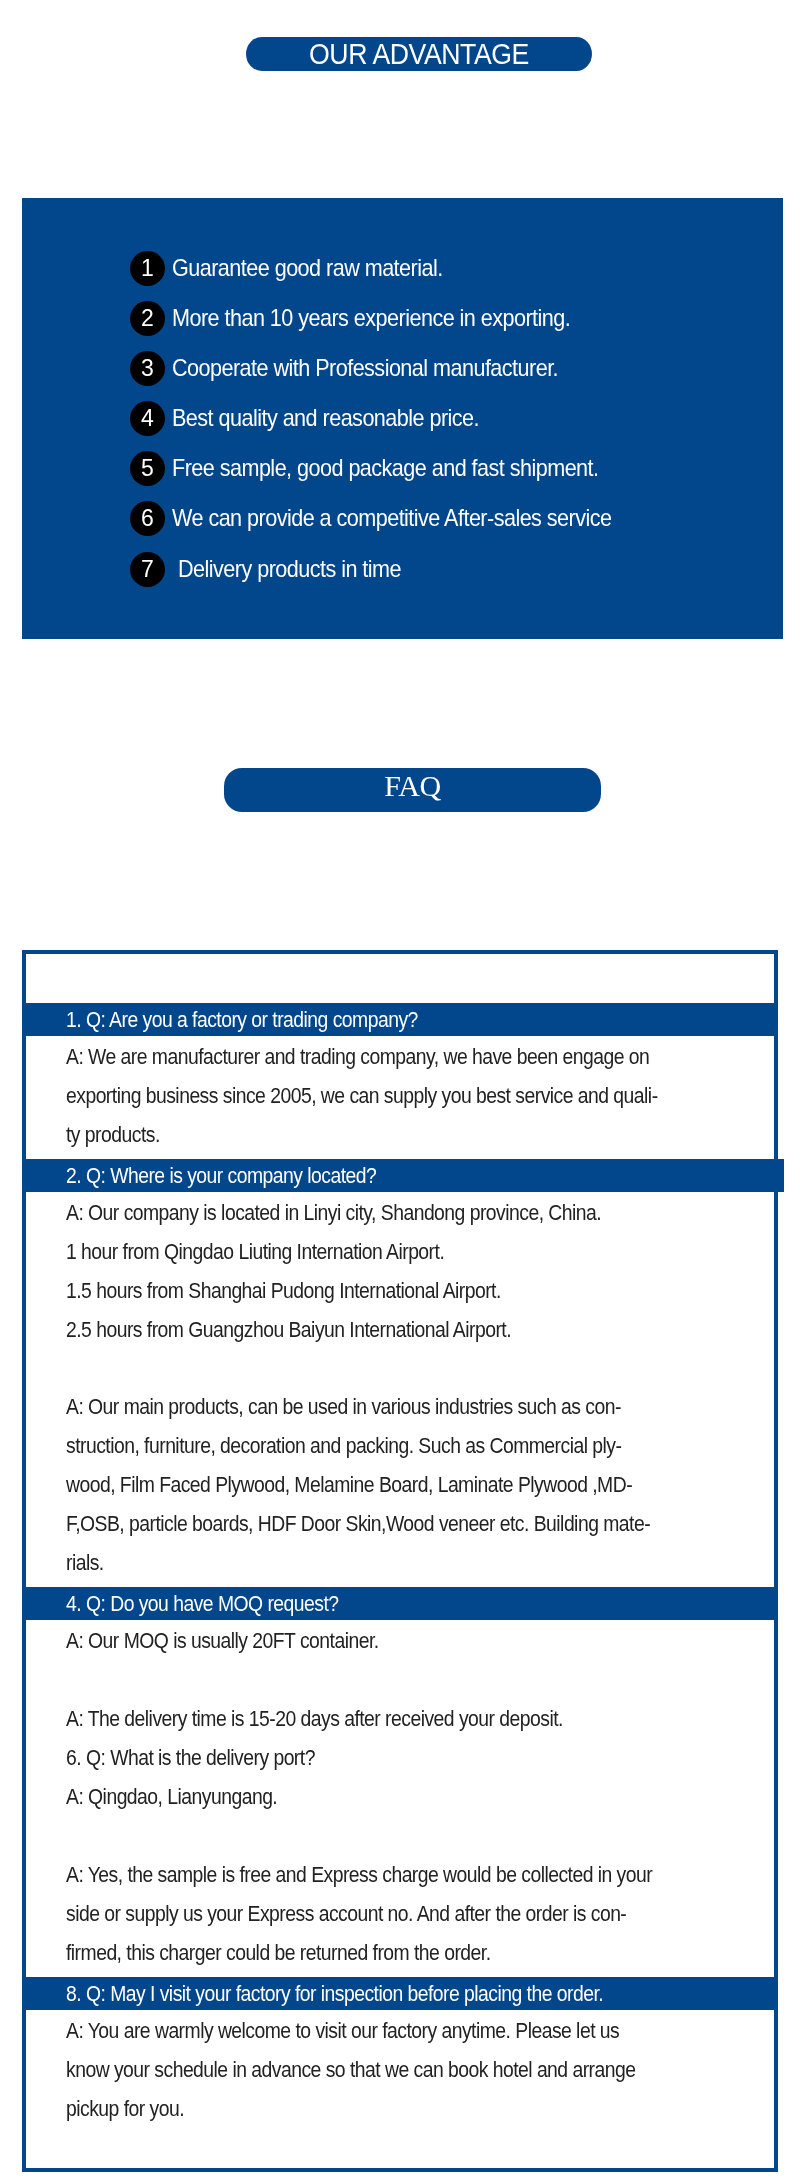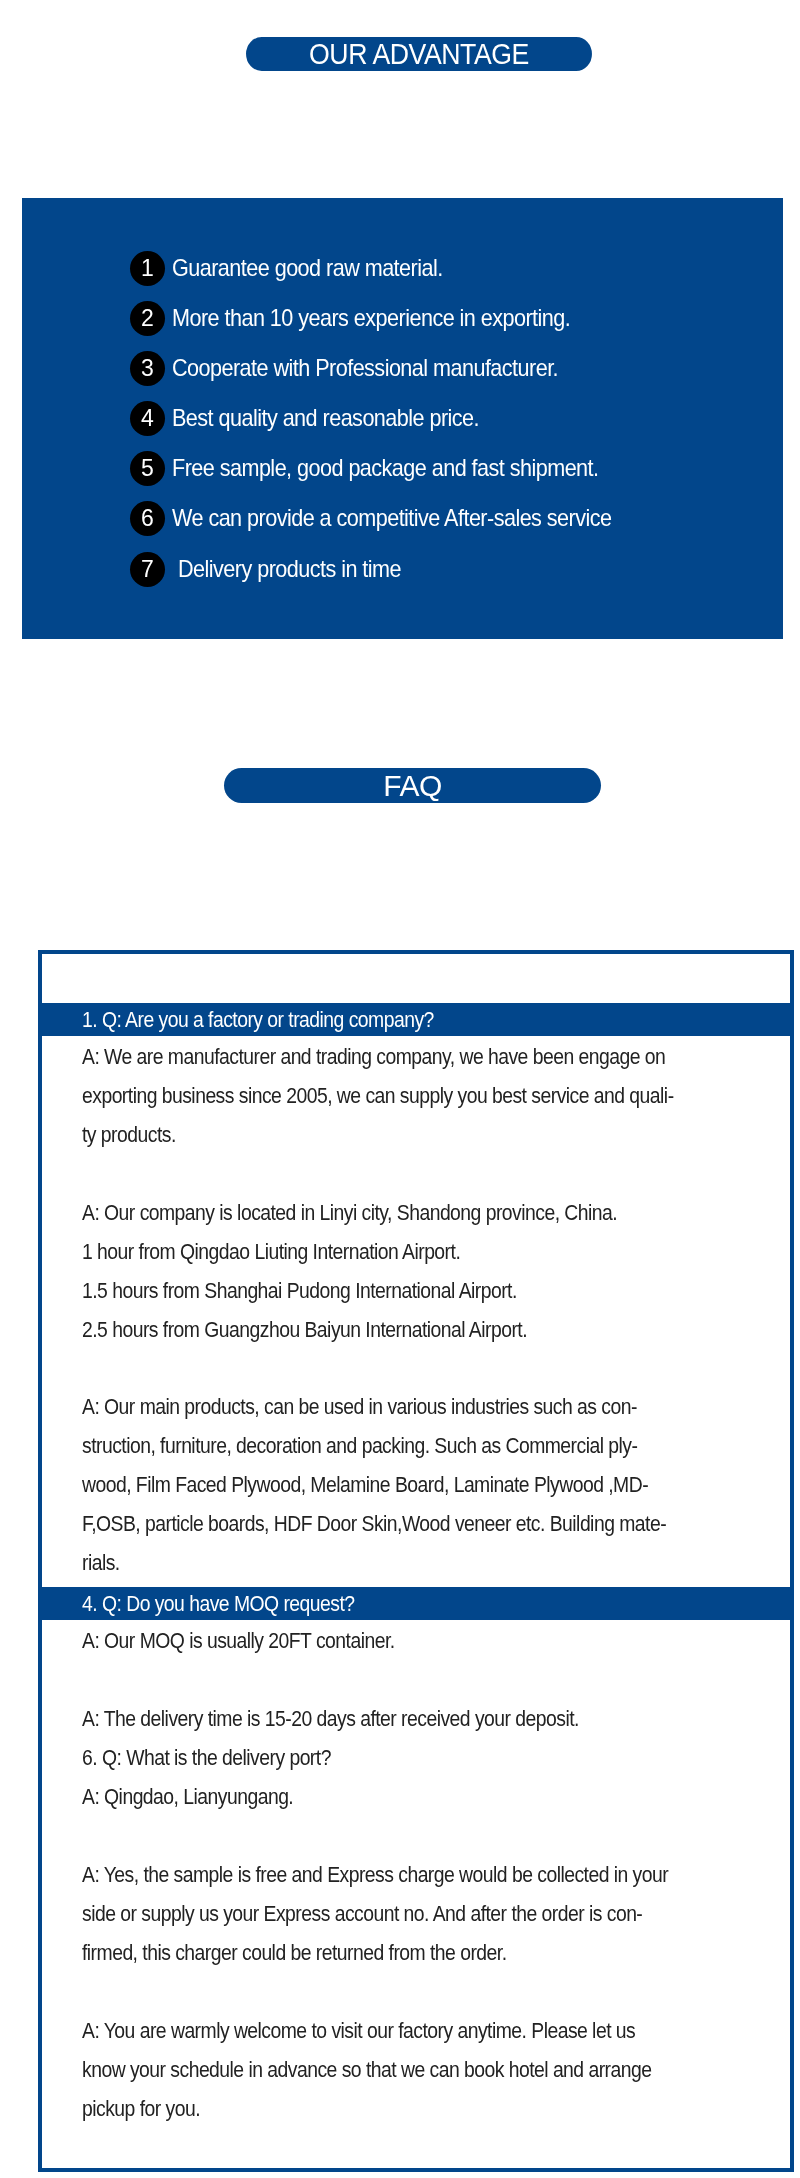--- a/index.html
+++ b/index.html
@@ -7,42 +7,42 @@
     width: 800px; height: 2178px; position: relative; overflow: hidden;
     font-family: "Liberation Sans", sans-serif;
   }
   .pill {
     position: absolute; background: #02468b; color: #ffffff;
     border-radius: 18px; text-align: center;
     font-family: "Liberation Sans", sans-serif;
     letter-spacing: -0.5px;
   }
   #pill-adv { left: 231px; top: 37px; width: 376px; height: 34px; line-height: 34px; font-size: 29px; transform: scaleX(0.92); }
-  #pill-faq { left: 224px; top: 768px; width: 377px; height: 35px; line-height: 36px; font-size: 30px; font-family: Liberation Sans, sans-serif; }
+  #pill-faq { left: 224px; top: 768px; width: 377px; height: 44px; line-height: 36px; font-size: 30px; font-family: Liberation Serif, serif; }
 
   .adv-box {
     position: absolute; left: 22px; top: 198px; width: 761px; height: 441px;
     background: #02468b;
   }
   .adv-item {
     position: absolute; left: 108px; height: 40px; display: flex; align-items: center;
   }
   .adv-num {
     width: 35px; height: 35px; border-radius: 50%; background: #000000; color: #ffffff;
     display: flex; align-items: center; justify-content: center;
     font-size: 23px; flex: 0 0 auto;
   }
   .adv-text {
     color: #ffffff; font-size: 24px; margin-left: 7px; white-space: nowrap;
     letter-spacing: -0.6px; transform-origin: left center; transform: scaleX(0.9);
   }
 
   .faq-box {
     position: absolute; left: 22px; top: 950px; width: 748px; height: 1214px;
-    border: 4px solid #02468b; background: #ffffff; margin-left: 16px;
+    border: 4px solid #02468b; background: #ffffff;
   }
   .q-bar {
     position: absolute; left: 0; width: 748px; height: 33px; background: #02468b;
     color: #ffffff; font-size: 22px; line-height: 33px; padding-left: 40px;
     box-sizing: border-box; white-space: nowrap; letter-spacing: -0.6px;
   }
   .q-bar span { display: inline-block; transform-origin: left center; transform: scaleX(0.88); }
   .a-line {
     position: absolute; left: 40px; height: 39px; line-height: 39px;
     color: #222222; font-size: 22px; white-space: nowrap; letter-spacing: -0.6px;
@@ -91,20 +91,21 @@
   <span>FAQ</span>
 </div>
 
 <div class="faq-box">
 
   <div class="q-bar" style="top:49px"><span>1. Q: Are you a factory or trading company?</span></div>
   <div class="a-line" style="top:83px">A: We are manufacturer and trading company, we have been engage on</div>
   <div class="a-line" style="top:122px">exporting business since 2005, we can supply you best service and quali-</div>
   <div class="a-line" style="top:161px">ty products.</div>
 
+  <div class="q-bar" style="top:205px; width:758px"><span>2. Q: Where is your company located?</span></div>
   <div class="a-line" style="top:239px">A: Our company is located in Linyi city, Shandong province, China.</div>
   <div class="a-line" style="top:278px">1 hour from Qingdao Liuting Internation Airport.</div>
   <div class="a-line" style="top:317px">1.5 hours from Shanghai Pudong International Airport.</div>
   <div class="a-line" style="top:356px">2.5 hours from Guangzhou Baiyun International Airport.</div>
 
   <div class="a-line" style="top:433px">A: Our main products, can be used in various industries such as con-</div>
   <div class="a-line" style="top:472px">struction, furniture, decoration and packing. Such as Commercial ply-</div>
   <div class="a-line" style="top:511px">wood, Film Faced Plywood, Melamine Board, Laminate Plywood ,MD-</div>
   <div class="a-line" style="top:550px">F,OSB, particle boards, HDF Door Skin,Wood veneer etc. Building mate-</div>
   <div class="a-line" style="top:589px">rials.</div>
@@ -113,16 +114,17 @@
   <div class="a-line" style="top:667px">A: Our MOQ is usually 20FT container.</div>
 
   <div class="a-line" style="top:745px">A: The delivery time is 15-20 days after received your deposit.</div>
   <div class="a-line" style="top:784px">6. Q: What is the delivery port?</div>
   <div class="a-line" style="top:823px">A: Qingdao, Lianyungang.</div>
 
   <div class="a-line" style="top:901px">A: Yes, the sample is free and Express charge would be collected in your</div>
   <div class="a-line" style="top:940px">side or supply us your Express account no. And after the order is con-</div>
   <div class="a-line" style="top:979px">firmed, this charger could be returned from the order.</div>
 
+  <div class="q-bar" style="top:1023px"><span>8. Q: May I visit your factory for inspection before placing the order.</span></div>
   <div class="a-line" style="top:1057px">A: You are warmly welcome to visit our factory anytime. Please let us</div>
   <div class="a-line" style="top:1096px">know your schedule in advance so that we can book hotel and arrange</div>
   <div class="a-line" style="top:1135px">pickup for you.</div>
 </div>
 
 </body></html>

